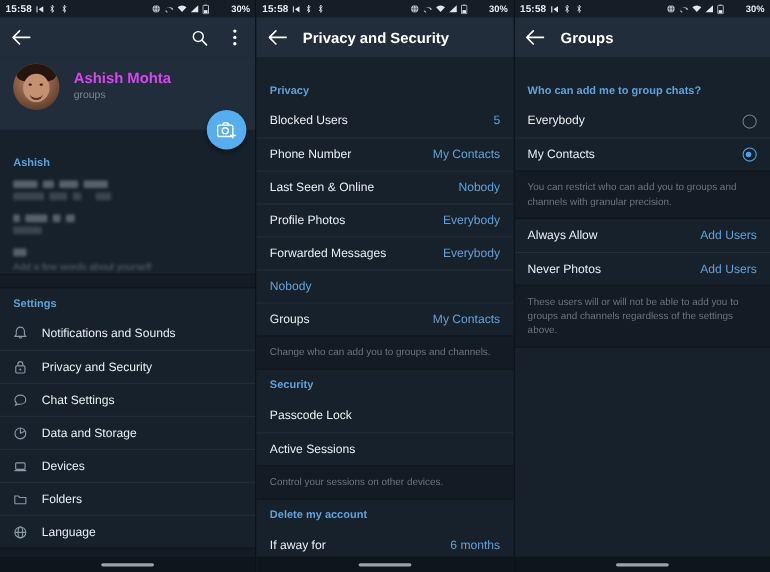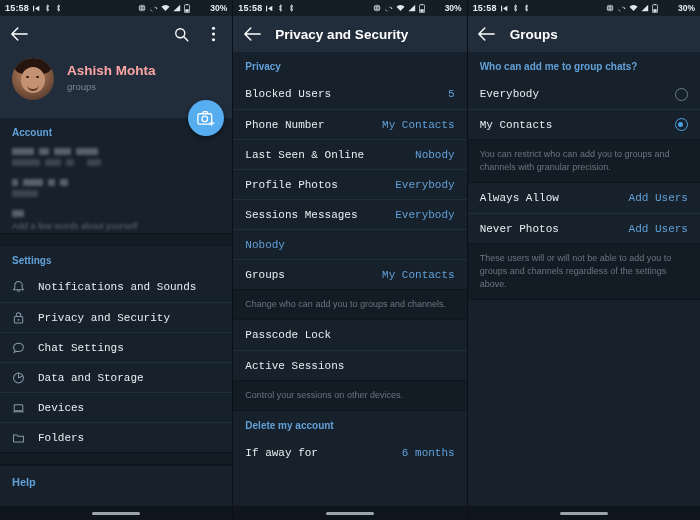--- a/index.html
+++ b/index.html
@@ -62,43 +62,42 @@
     position:absolute;left:9px;top:9px;width:24px;height:26px;border-radius:50%;
     background:#c49272;
   }
   .avatar .smile{
     position:absolute;left:15px;top:25px;width:12px;height:6px;
     border-bottom:2px solid #5c3422;border-radius:0 0 12px 12px;
   }
   .avatar .eye{position:absolute;width:3px;height:2px;background:#2a1810;border-radius:50%;top:18px;}
   .avatar .eye.l{left:14px;} .avatar .eye.r{left:24px;}
   .p-names{margin-left:13px;padding-top:5px;}
-  .p-name{color:#fca5a5;font-size:13.5px;font-weight:bold;line-height:16px;}
+  .p-name{color:#d946ef;font-size:13.5px;font-weight:bold;line-height:16px;}
   .p-status{color:#7b8794;font-size:9.5px;line-height:14px;margin-top:1px;}
   .fab{
     position:absolute;right:8px;bottom:-18px;width:36px;height:36px;border-radius:50%;
     background:#56aef0;display:flex;align-items:center;justify-content:center;
     box-shadow:0 2px 5px rgba(0,0,0,.45);cursor:pointer;
   }
 
   
-  .body{flex:1;overflow:hidden;position:relative;}
+  .body{flex:1;overflow:hidden;position:relative;margin-top:16px;}
 
   .sect-head{
     color:#62a0d8;font-size:10px;font-weight:bold;
     padding:9px 12px 6px 12px;
   }
   .sect-head.mid{padding:9px 12px 7px 12px;}
 
   .row{
     display:flex;align-items:center;
     padding:0 12px;box-sizing:border-box;
     min-height:30px;height:30px;cursor:pointer;
     border-top:1px solid #232e3b;
-    font-family:Liberation Mono, monospace;
   }
   .row.first{border-top:none;}
   .row-ico{flex:0 0 26px;display:flex;align-items:center;color:#8a98a8;}
   .row-label{color:#e9eef3;font-size:11px;flex:1;}
   .row-value{color:#62a0d8;font-size:11px;}
 
   .blurb{
     background:#131c25;color:#6a757f;font-size:9px;
     padding:8px 12px;line-height:13px;filter:blur(.35px);
     border-top:1px solid #0f161d;border-bottom:1px solid #0f161d;
@@ -236,21 +235,21 @@
           <path d="M6 4 L7.6 1.6 L11.4 1.6 L13 4" fill="none" stroke="#fff" stroke-width="1.5"></path>
           <circle cx="9" cy="10" r="3.2" fill="none" stroke="#fff" stroke-width="1.5"></circle>
           <line x1="17" y1="12" x2="17" y2="18" stroke="#fff" stroke-width="1.5"></line>
           <line x1="14" y1="15" x2="20" y2="15" stroke="#fff" stroke-width="1.5"></line>
         </svg>
       </div>
     </div>
 
     <div class="body">
 
-      <div class="sect-head">Account</div>
+      <div class="sect-head">Ashish</div>
 
       <div class="redacted">
         <div class="rline">
           <span class="rbar" style="width:22px"></span>
           <span class="rbar" style="width:10px"></span>
           <span class="rbar" style="width:17px"></span>
           <span class="rbar" style="width:22px"></span>
         </div>
         <div class="rline">
           <span class="rbar dim" style="width:28px"></span>
@@ -323,20 +322,30 @@
         <span class="row-label">Devices</span>
       </div>
       <div class="row">
         <span class="row-ico">
             <svg width="13" height="14" viewBox="0 0 14 15">
               <path d="M1.6 4.2h3.6l1.2 1.4h6V11a.8.8 0 0 1-.8.8H2.4a.8.8 0 0 1-.8-.8z" fill="none" stroke="#8a98a8" stroke-width="1.1"></path>
             </svg>
           </span>
         <span class="row-label">Folders</span>
       </div>
+      <div class="row">
+        <span class="row-ico">
+            <svg width="13" height="14" viewBox="0 0 14 15">
+              <circle cx="7" cy="7.5" r="5.3" fill="none" stroke="#8a98a8" stroke-width="1.1"></circle>
+              <ellipse cx="7" cy="7.5" rx="2.3" ry="5.3" fill="none" stroke="#8a98a8" stroke-width="1.1"></ellipse>
+              <line x1="1.7" y1="7.5" x2="12.3" y2="7.5" stroke="#8a98a8" stroke-width="1.1"></line>
+            </svg>
+          </span>
+        <span class="row-label">Language</span>
+      </div>
 
       <div class="gap"></div>
       <div class="help">Help</div>
     </div>
 
     <div class="gesturebar">
         <span></span>
       </div>
   </div>
 
@@ -419,33 +428,34 @@
       </div>
       <div class="row">
         <span class="row-label">Last Seen &amp; Online</span>
         <span class="row-value">Nobody</span>
       </div>
       <div class="row">
         <span class="row-label">Profile Photos</span>
         <span class="row-value">Everybody</span>
       </div>
       <div class="row">
-        <span class="row-label">Sessions Messages</span>
+        <span class="row-label">Forwarded Messages</span>
         <span class="row-value">Everybody</span>
       </div>
       <div class="row">
         <span class="row-value">Nobody</span>
       </div>
       <div class="row">
         <span class="row-label">Groups</span>
         <span class="row-value">My Contacts</span>
       </div>
 
       <div class="blurb">Change who can add you to groups and channels.</div>
 
+      <div class="sect-head mid">Security</div>
       <div class="row first">
         <span class="row-label">Passcode Lock</span>
         <span class="row-value"></span>
       </div>
       <div class="row">
         <span class="row-label">Active Sessions</span>
         <span class="row-value"></span>
       </div>
       <div class="blurb">Control your sessions on other devices.</div>
 

